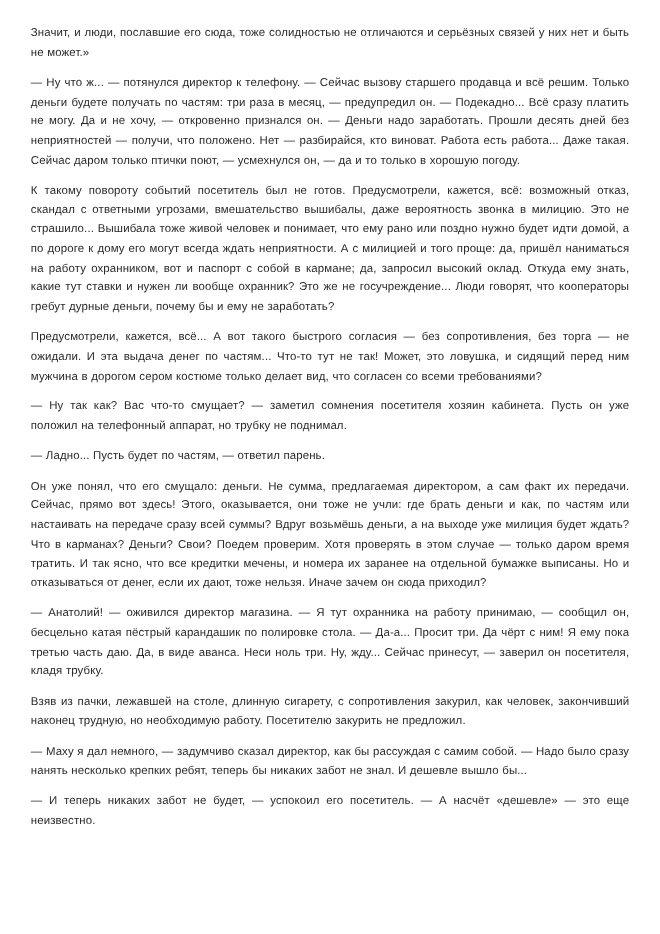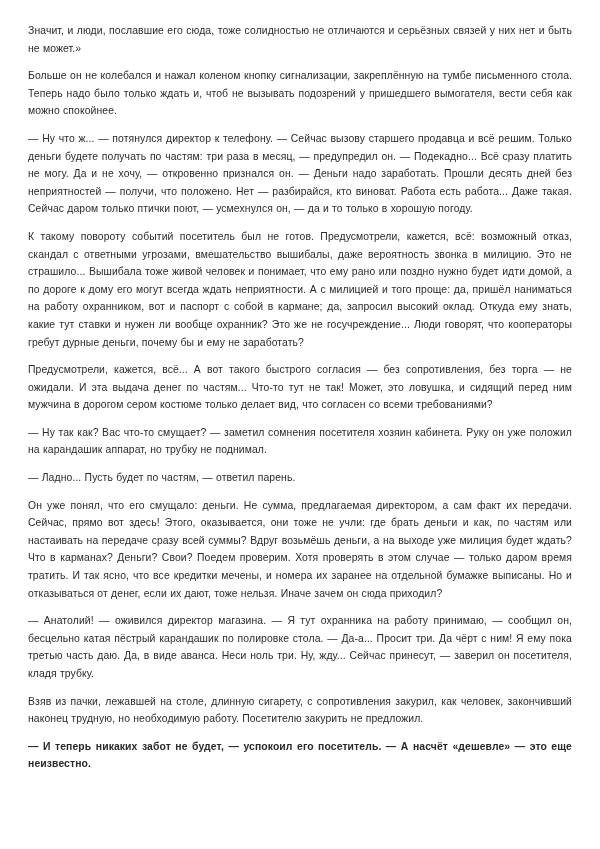--- a/index.html
+++ b/index.html
@@ -30,34 +30,33 @@
     line-height: 17.6px;
     color: #2a2a2a;
     text-align: justify;
     text-justify: inter-word;
     letter-spacing: 0.01em;
     word-spacing: 0.02em;
     -webkit-font-smoothing: antialiased;
   }
   p.para:last-child {
     margin-bottom: 2px;
-    font-weight: bold;
   }
 </style>
 </head>
 <body>
 
 <div class="page">
   <div class="doc-body">
     <p class="para">Значит, и люди, пославшие его сюда, тоже солидностью не отличаются и серьёзных связей у них нет и быть не может.»</p>
-    <p class="para">Больше он не колебался и нажал коленом кнопку сигнализации, закреплённую на тумбе письменного стола. Теперь надо было только ждать и, чтоб не вызывать подозрений у пришедшего вымогателя, вести себя как можно спокойнее.</p>
     <p class="para">— Ну что ж... — потянулся директор к телефону. — Сейчас вызову старшего продавца и всё решим. Только деньги будете получать по частям: три раза в месяц, — предупредил он. — Подекадно... Всё сразу платить не могу. Да и не хочу, — откровенно признался он. — Деньги надо заработать. Прошли десять дней без неприятностей — получи, что положено. Нет — разбирайся, кто виноват. Работа есть работа... Даже такая. Сейчас даром только птички поют, — усмехнулся он, — да и то только в хорошую погоду.</p>
     <p class="para">К такому повороту событий посетитель был не готов. Предусмотрели, кажется, всё: возможный отказ, скандал с ответными угрозами, вмешательство вышибалы, даже вероятность звонка в милицию. Это не страшило... Вышибала тоже живой человек и понимает, что ему рано или поздно нужно будет идти домой, а по дороге к дому его могут всегда ждать неприятности. А с милицией и того проще: да, пришёл наниматься на работу охранником, вот и паспорт с собой в кармане; да, запросил высокий оклад. Откуда ему знать, какие тут ставки и нужен ли вообще охранник? Это же не госучреждение... Люди говорят, что кооператоры гребут дурные деньги, почему бы и ему не заработать?</p>
     <p class="para">Предусмотрели, кажется, всё... А вот такого быстрого согласия — без сопротивления, без торга — не ожидали. И эта выдача денег по частям... Что-то тут не так! Может, это ловушка, и сидящий перед ним мужчина в дорогом сером костюме только делает вид, что согласен со всеми требованиями?</p>
-    <p class="para">— Ну так как? Вас что-то смущает? — заметил сомнения посетителя хозяин кабинета. Руку он уже положил на карандашик аппарат, но трубку не поднимал.</p>
+    <p class="para">— Ну так как? Вас что-то смущает? — заметил сомнения посетителя хозяин кабинета. Пусть он уже положил на телефонный аппарат, но трубку не поднимал.</p>
     <p class="para">— Ладно... Пусть будет по частям, — ответил парень.</p>
     <p class="para">Он уже понял, что его смущало: деньги. Не сумма, предлагаемая директором, а сам факт их передачи. Сейчас, прямо вот здесь! Этого, оказывается, они тоже не учли: где брать деньги и как, по частям или настаивать на передаче сразу всей суммы? Вдруг возьмёшь деньги, а на выходе уже милиция будет ждать? Что в карманах? Деньги? Свои? Поедем проверим. Хотя проверять в этом случае — только даром время тратить. И так ясно, что все кредитки мечены, и номера их заранее на отдельной бумажке выписаны. Но и отказываться от денег, если их дают, тоже нельзя. Иначе зачем он сюда приходил?</p>
     <p class="para">— Анатолий! — оживился директор магазина. — Я тут охранника на работу принимаю, — сообщил он, бесцельно катая пёстрый карандашик по полировке стола. — Да-а... Просит три. Да чёрт с ним! Я ему пока третью часть даю. Да, в виде аванса. Неси ноль три. Ну, жду... Сейчас принесут, — заверил он посетителя, кладя трубку.</p>
     <p class="para">Взяв из пачки, лежавшей на столе, длинную сигарету, с сопротивления закурил, как человек, закончивший наконец трудную, но необходимую работу. Посетителю закурить не предложил.</p>
+    <p class="para">— Маху я дал немного, — задумчиво сказал директор, как бы рассуждая с самим собой. — Надо было сразу нанять несколько крепких ребят, теперь бы никаких забот не знал. И дешевле вышло бы...</p>
     <p class="para">— И теперь никаких забот не будет, — успокоил его посетитель. — А насчёт «дешевле» — это еще неизвестно.</p>
 
   </div>
 </div>
 
 </body></html>

